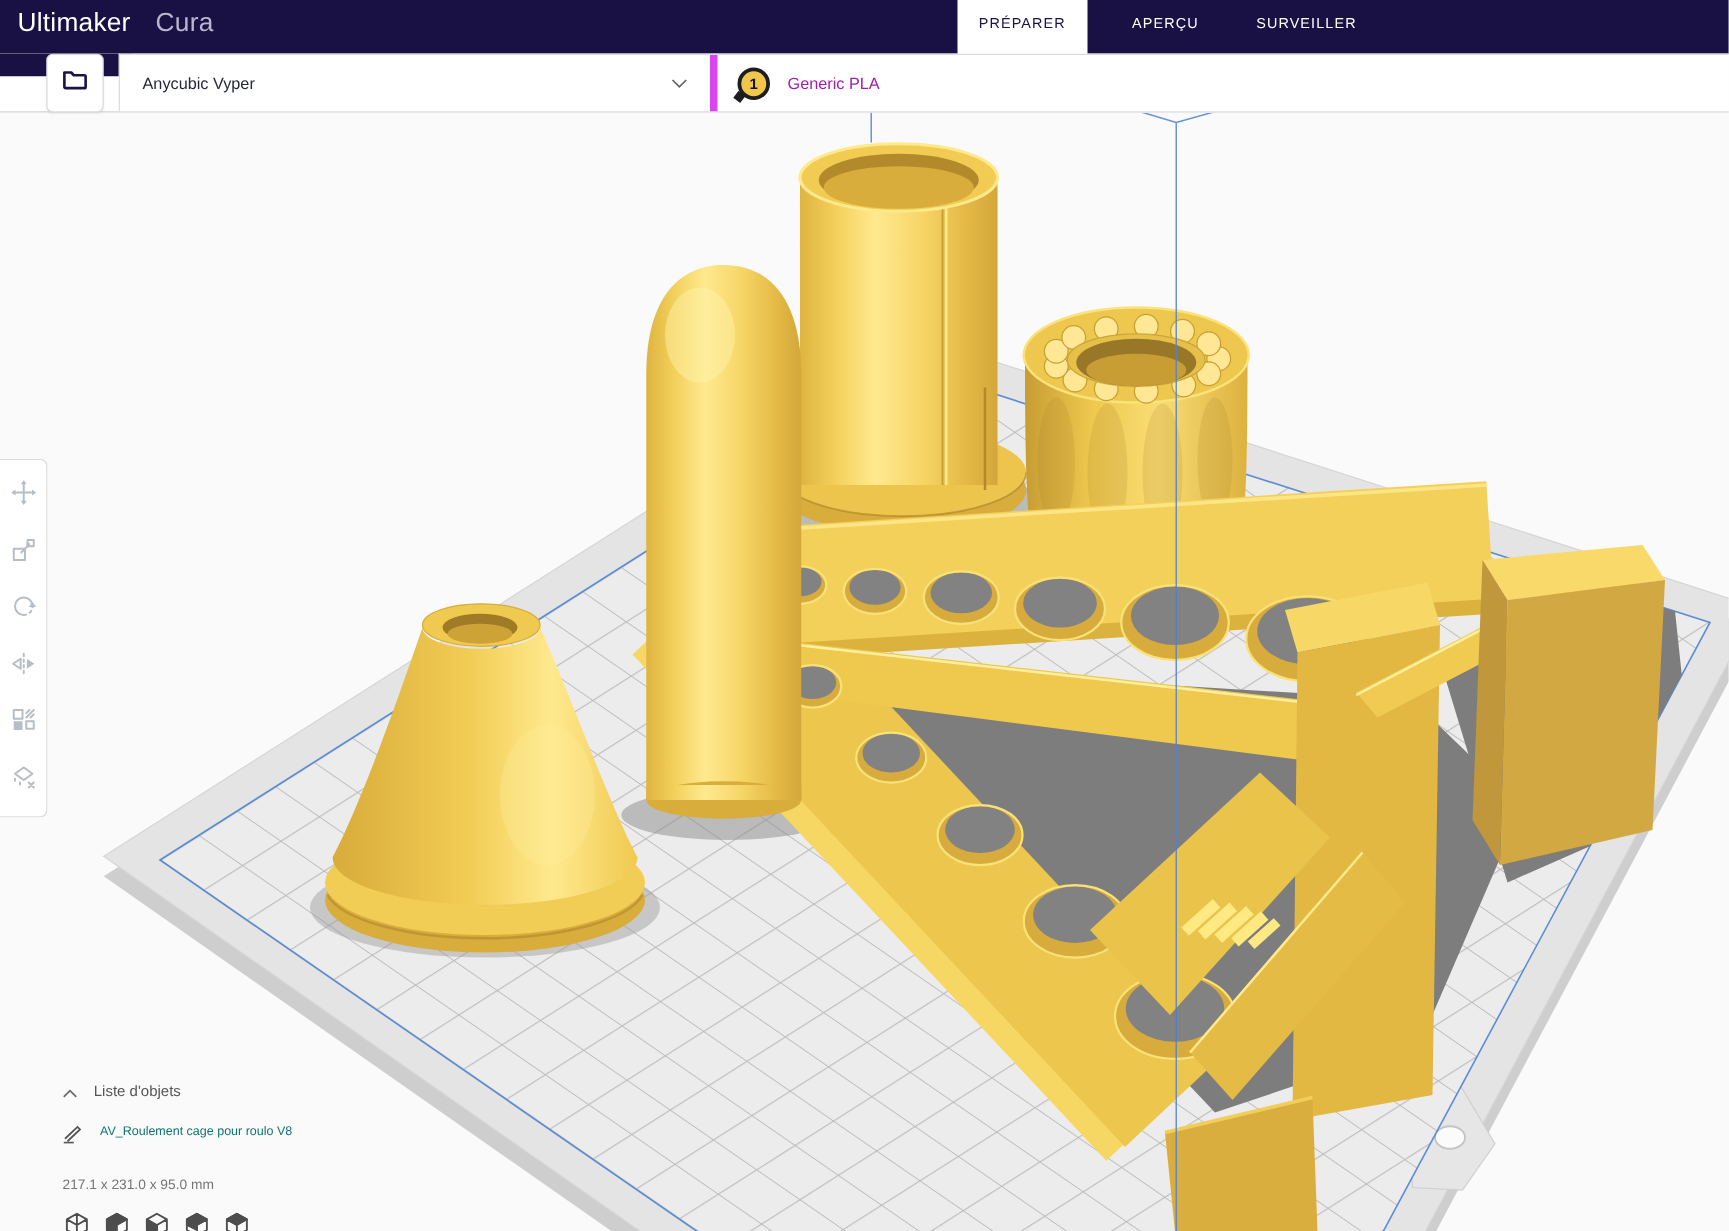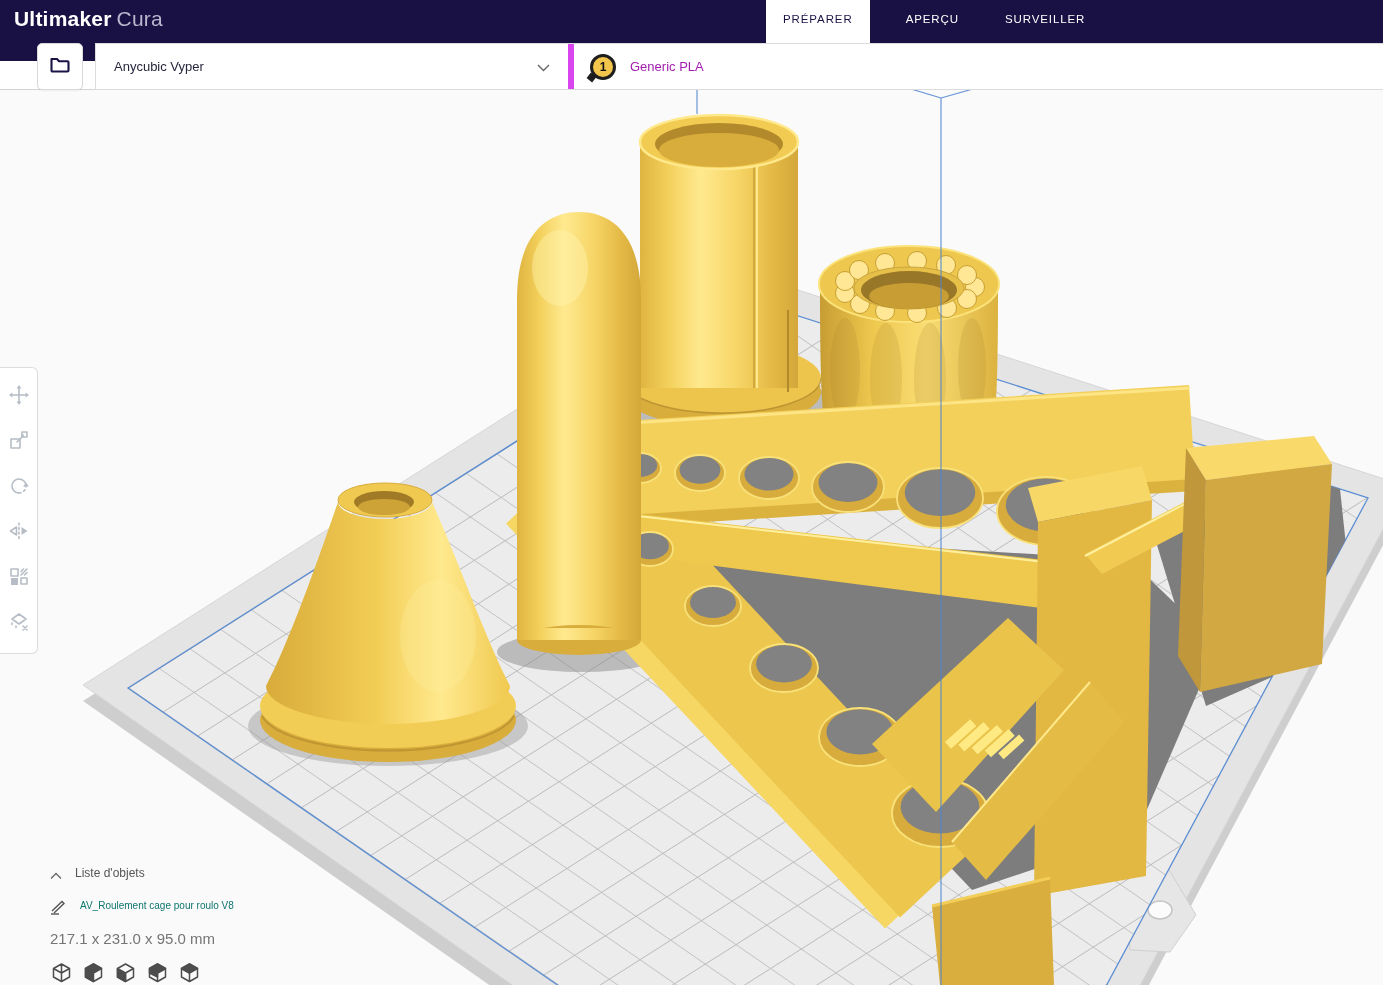--- a/index.html
+++ b/index.html
@@ -7,22 +7,22 @@
     width:1383px;height:985px;position:relative;overflow:hidden;
     font-family:"Liberation Sans",sans-serif;background:#fafafa;
     -webkit-font-smoothing:antialiased;
   }
   
   #scene{position:absolute;left:0;top:89px;width:1383px;height:896px;z-index:1;}
   
   .header{position:absolute;left:0;top:0;width:1383px;height:43px;background:#191144;z-index:10;}
   .header-notch{position:absolute;left:0;top:43px;width:106px;height:18px;background:#191144;z-index:11;}
   .logo{position:absolute;left:14px;top:7px;font-size:21px;color:#fff;letter-spacing:.2px;}
-  .logo .bold{font-weight:700;}
-  .logo .light{font-weight:400;color:#b9b7cd;margin-left:5px;}
+  .logo .bold{font-weight:400;}
+  .logo .light{font-weight:400;color:#b9b7cd;margin-left:20px;}
   .stage-tabs{position:absolute;left:766px;top:4px;height:29px;display:flex;align-items:center;gap:26px;}
   .stage-tab{font-size:11.5px;letter-spacing:.9px;color:#fff;padding:7px 10px;border-radius:4px;cursor:pointer;white-space:nowrap;}
   .stage-tab.active{background:#fff;color:#1a1446;padding:22px 17px;}
   
   .stagebar{position:absolute;left:0;top:43px;width:1383px;height:46px;background:#fff;border-bottom:1px solid #d4d4d4;z-index:10;}
   .open-btn{position:absolute;left:37px;top:43px;width:44px;height:45px;background:#fff;border:1px solid #d9d9d9;border-radius:5px;display:flex;align-items:center;justify-content:center;z-index:12;box-shadow:0 1px 2px rgba(0,0,0,.06);cursor:pointer;}
   .selector-card{position:absolute;left:95px;top:43px;right:0;height:45px;background:#fff;border:1px solid #dcdcdc;border-right:none;display:flex;z-index:12;}
   .printer-sect{width:436px;display:flex;align-items:center;justify-content:space-between;padding:0 18px;border-right:6px solid #d946ef;cursor:pointer;}
   .printer-name{font-size:13px;color:#26263c;}
   .material-sect{display:flex;align-items:center;gap:14px;padding:0 16px;cursor:pointer;}
@@ -32,21 +32,21 @@
   
   .palette{position:absolute;left:0;top:367px;width:38px;height:287px;background:#fff;border:1px solid #dcdcdc;border-left:none;border-radius:0 6px 6px 0;display:flex;flex-direction:column;align-items:center;justify-content:space-around;padding:6px 0;box-sizing:border-box;z-index:10;}
   .tool{width:30px;height:30px;display:flex;align-items:center;justify-content:center;cursor:pointer;}
   .tool svg{stroke:#b7bdc6;fill:none;stroke-width:1.6;stroke-linecap:round;stroke-linejoin:round;}
   .tool svg .fillpart{fill:#b7bdc6;stroke:none;}
   
   .objinfo{position:absolute;left:50px;top:866px;z-index:10;}
   .objrow{display:flex;align-items:flex-start;gap:13px;}
   .objlist-label{font-size:12px;color:#565656;}
   .objname{font-size:10px;color:#0f766e;}
-  .objdims{margin-top:11px;font-size:15px;color:#757575;}
+  .objdims{margin-top:22px;font-size:11px;color:#757575;}
   .row2{margin-top:16px;}
   .viewcubes{margin-top:14px;display:flex;gap:9px;}
   .vcube{width:23px;height:23px;cursor:pointer;display:flex;align-items:center;justify-content:center;}
   .vcube svg{stroke:#4d4d4d;stroke-width:1.5;stroke-linejoin:round;fill:none;}
   .vcube svg .f{fill:#4d4d4d;stroke:#4d4d4d;}
 </style>
 </head>
 <body>
 
 <svg id="scene" viewBox="0 89 1383 896" xmlns="http://www.w3.org/2000/svg">

